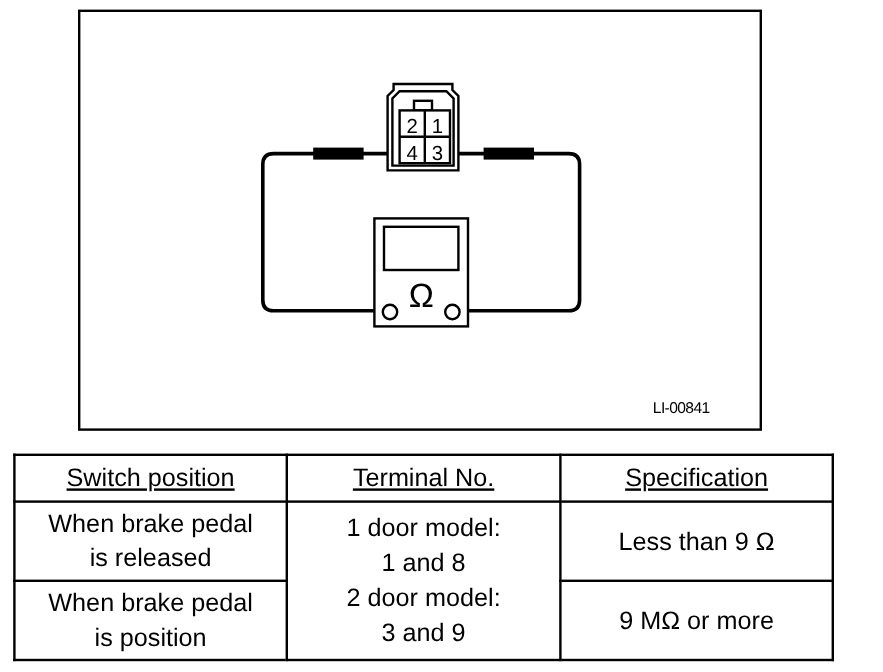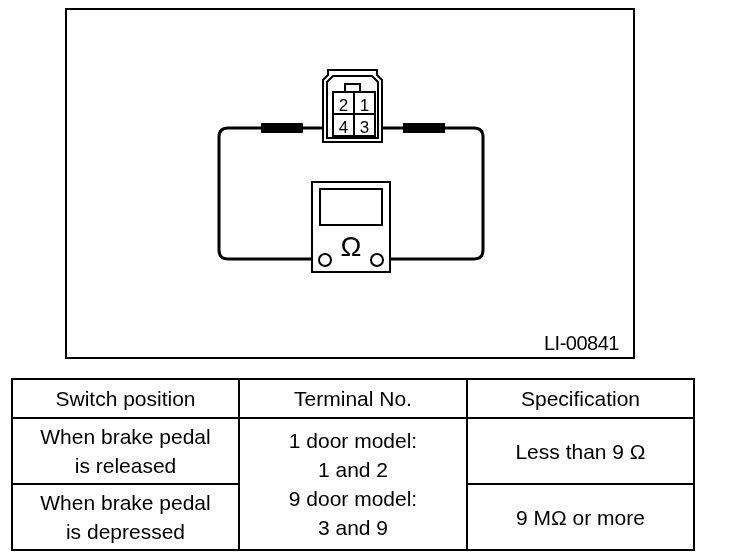--- a/index.html
+++ b/index.html
@@ -1,27 +1,27 @@
 <!DOCTYPE html>
 <html><head>
 <meta charset="utf-8">
 <style>
   html, body { margin: 0; padding: 0; background: #ffffff; }
   body { width: 736px; height: 560px; position: relative; overflow: hidden;
          font-family: "Liberation Sans", sans-serif; color: #000; }
   #frame { position: absolute; left: 65px; top: 8px; width: 566px; height: 347px;
            border: 2px solid #000; }
   #diagram-svg { position: absolute; left: 0; top: 0; }
-  .fig-label { position: absolute; left: 544px; top: 332px; font-size: 20px;
+  .fig-label { position: absolute; left: 544px; top: 332px; font-size: 13px;
                letter-spacing: -0.5px; }
   table { position: absolute; left: 11px; top: 378px; border-collapse: collapse;
           width: 684px; }
   td { border: 2px solid #000; text-align: center; font-size: 21px; line-height: 29px;
        padding: 0; }
-  .hdr td { height: 37px; }
+  .hdr td { height: 37px; text-decoration: underline; }
   .c1 { width: 225px; }
   .c2 { width: 226px; }
   .c3 { width: 225px; }
   .row1 td, .row2 td { height: 64px; }
 </style>
 </head>
 <body>
 
 <div id="frame"></div>
 
@@ -64,27 +64,27 @@
     <td class="c2">Terminal No.</td>
     <td class="c3">Specification</td>
   </tr>
   <tr class="row1">
     <td>
       <div>When brake pedal</div>
       <div>is released</div>
     </td>
     <td rowspan="2">
       <div>1 door model:</div>
-      <div>1 and 2</div>
-      <div>9 door model:</div>
+      <div>1 and 8</div>
+      <div>2 door model:</div>
       <div>3 and 9</div>
     </td>
     <td>Less than 9 Ω</td>
   </tr>
   <tr class="row2">
     <td>
       <div>When brake pedal</div>
-      <div>is depressed</div>
+      <div>is position</div>
     </td>
     <td>9 MΩ or more</td>
   </tr>
 </tbody>
   </table>
 
 </body></html>

